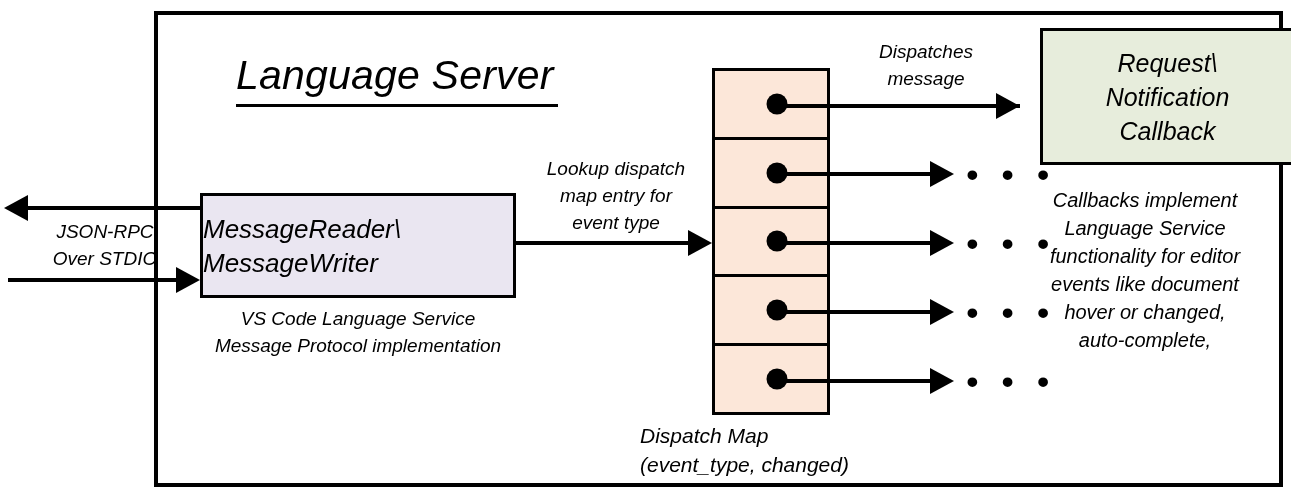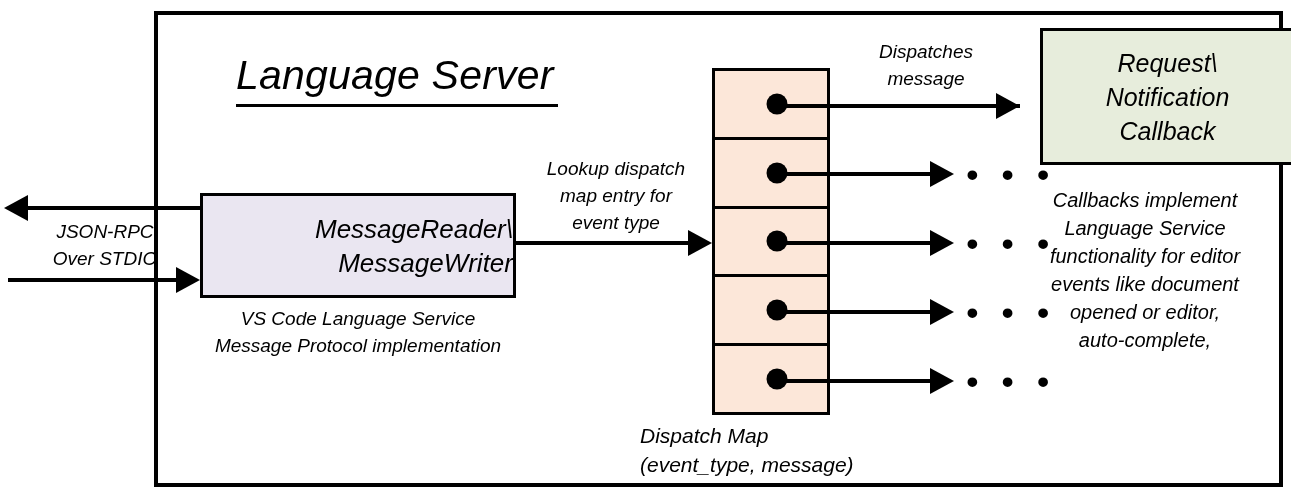--- a/index.html
+++ b/index.html
@@ -40,21 +40,21 @@
 
   
   #message-io-box{
     left:200px; top:193px;
     width:316px; height:105px;
     background:#EAE6F1;
     border:3px solid #000000;
     box-sizing:border-box;
     display:flex;
     flex-direction:column;
-    align-items:flex-end;
+    align-items:flex-start;
     justify-content:center;
     font-size:26px;
     line-height:34px;
     text-align:center;
   }
   #message-io-caption{
     left:200px; top:305px;
     width:316px;
     text-align:center;
     font-size:19px;
@@ -221,21 +221,21 @@
     <div class="map-row">
       <span class="map-dot"></span>
     </div>
     <div class="map-row">
       <span class="map-dot"></span>
     </div>
   </div>
 
   <div class="abs" id="dispatch-map-caption">
     <div>Dispatch Map</div>
-    <div>(event_type, message)</div>
+    <div>(event_type, changed)</div>
   </div>
 
   <div class="abs hline" style="left:772px; top:104px; width:248px;"></div>
   <div class="abs arrow-right" style="left:996px; top:93px;"></div>
   <div class="abs" id="dispatch-msg-label">
     <div>Dispatches</div>
     <div>message</div>
   </div>
 
   <div class="abs hline" style="left:772px; top:172px; width:160px;"></div>
@@ -258,17 +258,17 @@
     <div>Request\</div>
     <div>Notification</div>
     <div>Callback</div>
   </div>
 
   <div class="abs" id="callback-caption">
     <div>Callbacks implement</div>
     <div>Language Service</div>
     <div>functionality for editor</div>
     <div>events like document</div>
-    <div>opened or editor,</div>
+    <div>hover or changed,</div>
     <div>auto-complete,</div>
   </div>
 
 </div>
 
 </body></html>

